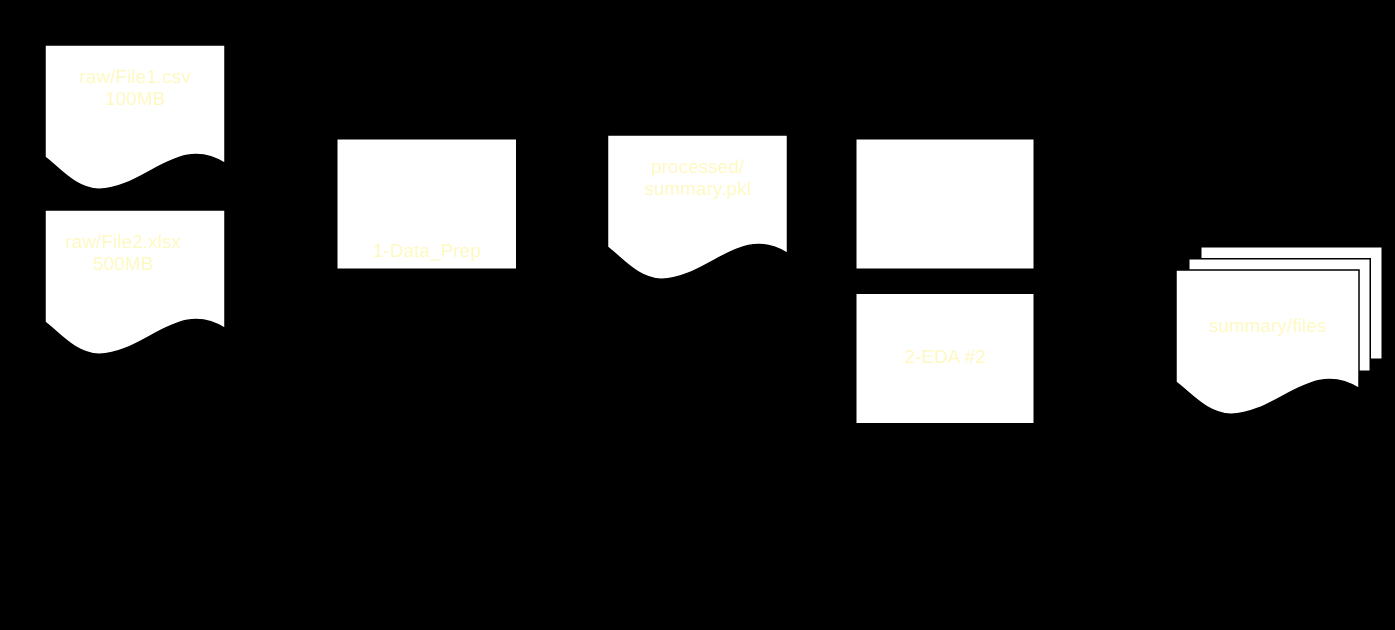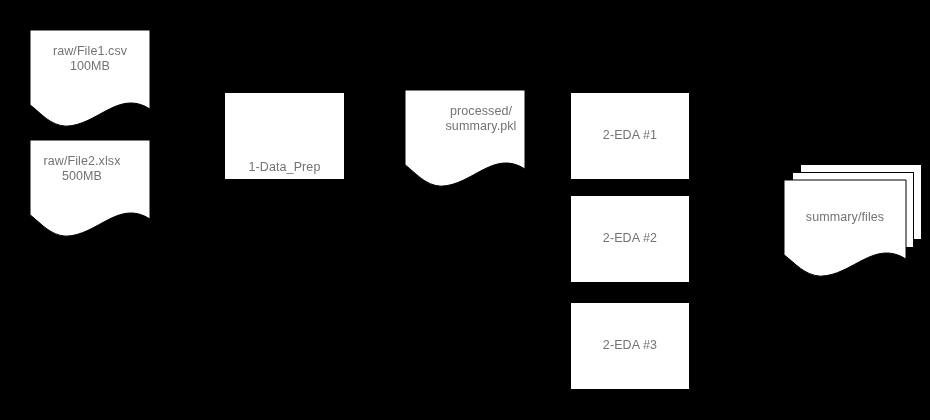--- a/index.html
+++ b/index.html
@@ -31,21 +31,21 @@
     top: 0;
     width: 100%;
     height: 100%;
     overflow: visible;
   }
   .node-label {
     position: absolute;
     left: 0;
     width: 100%;
     text-align: center;
-    color: #737373;
+    color: #fef9c3;
     font-size: 12.5px;
     line-height: 15px;
     letter-spacing: 0.1px;
     white-space: pre-line;
     pointer-events: none;
     font-family: "Liberation Sans", sans-serif;
   }
 </style>
 </head>
 <body>
@@ -68,40 +68,33 @@
     <div class="node" style="left: 224px; top: 92px; width: 121px; height: 88px;">
       <svg class="shape-svg" viewBox="0 0 161 128" width="161" height="128" preserveAspectRatio="none" style="width: 161px; height: 128px;">
         <rect x="0.5" y="0.5" width="120" height="87" fill="#ffffff" stroke="#000000" stroke-width="1"></rect>
       </svg>
       <div class="node-label" style="top: 36px; margin-top: 32px;">1-Data_Prep</div>
     </div>
     <div class="node" style="left: 405px; top: 90px; width: 120px; height: 76px;">
       <svg class="shape-svg" viewBox="0 0 160 116" width="160" height="116" preserveAspectRatio="none" style="width: 160px; height: 116px;">
         <path d="M0,0 L120,0 L120,79 C88.8,58.849999999999994 67.2,95.5 36,96.15 C20.400000000000002,95.5 10.799999999999999,83.15 0,74.7 Z" fill="#ffffff" stroke="#000000" stroke-width="1"></path>
       </svg>
-      <div class="node-label" style="top: 14px; margin-left: 16px;">processed/
+      <div class="node-label" style="top: 14px;">processed/
 summary.pkl</div>
     </div>
     <div class="node" style="left: 570px; top: 92px; width: 120px; height: 88px;">
       <svg class="shape-svg" viewBox="0 0 160 128" width="160" height="128" preserveAspectRatio="none" style="width: 160px; height: 128px;">
         <rect x="0.5" y="0.5" width="119" height="87" fill="#ffffff" stroke="#000000" stroke-width="1"></rect>
       </svg>
-      <div class="node-label" style="top: 36px;">2-EDA #1</div>
     </div>
     <div class="node" style="left: 570px; top: 195px; width: 120px; height: 88px;">
       <svg class="shape-svg" viewBox="0 0 160 128" width="160" height="128" preserveAspectRatio="none" style="width: 160px; height: 128px;">
         <rect x="0.5" y="0.5" width="119" height="87" fill="#ffffff" stroke="#000000" stroke-width="1"></rect>
       </svg>
       <div class="node-label" style="top: 36px;">2-EDA #2</div>
-    </div>
-    <div class="node" style="left: 570px; top: 302px; width: 120px; height: 88px;">
-      <svg class="shape-svg" viewBox="0 0 160 128" width="160" height="128" preserveAspectRatio="none" style="width: 160px; height: 128px;">
-        <rect x="0.5" y="0.5" width="119" height="87" fill="#ffffff" stroke="#000000" stroke-width="1"></rect>
-      </svg>
-      <div class="node-label" style="top: 36px;">2-EDA #3</div>
     </div>
     <div class="node" style="left: 784px; top: 180px; width: 122px; height: 76px;">
       <svg class="shape-svg" viewBox="0 0 162 116" width="162" height="116" preserveAspectRatio="none" style="width: 162px; height: 116px;">
         <rect x="16.5" y="0.5" width="121" height="75" transform="translate(0,-16)" fill="#ffffff" stroke="#000000" stroke-width="1"></rect>
         <rect x="8.5" y="0.5" width="121" height="75" transform="translate(0,-8)" fill="#ffffff" stroke="#000000" stroke-width="1"></rect>
         <path d="M0,0 L122,0 L122,79 C90.28,58.849999999999994 68.32000000000001,95.5 36.6,96.15 C20.740000000000002,95.5 10.98,83.15 0,74.7 Z" fill="#ffffff" stroke="#000000" stroke-width="1"></path>
       </svg>
       <div class="node-label" style="top: 30px;">summary/files</div>
     </div>
   </div>

